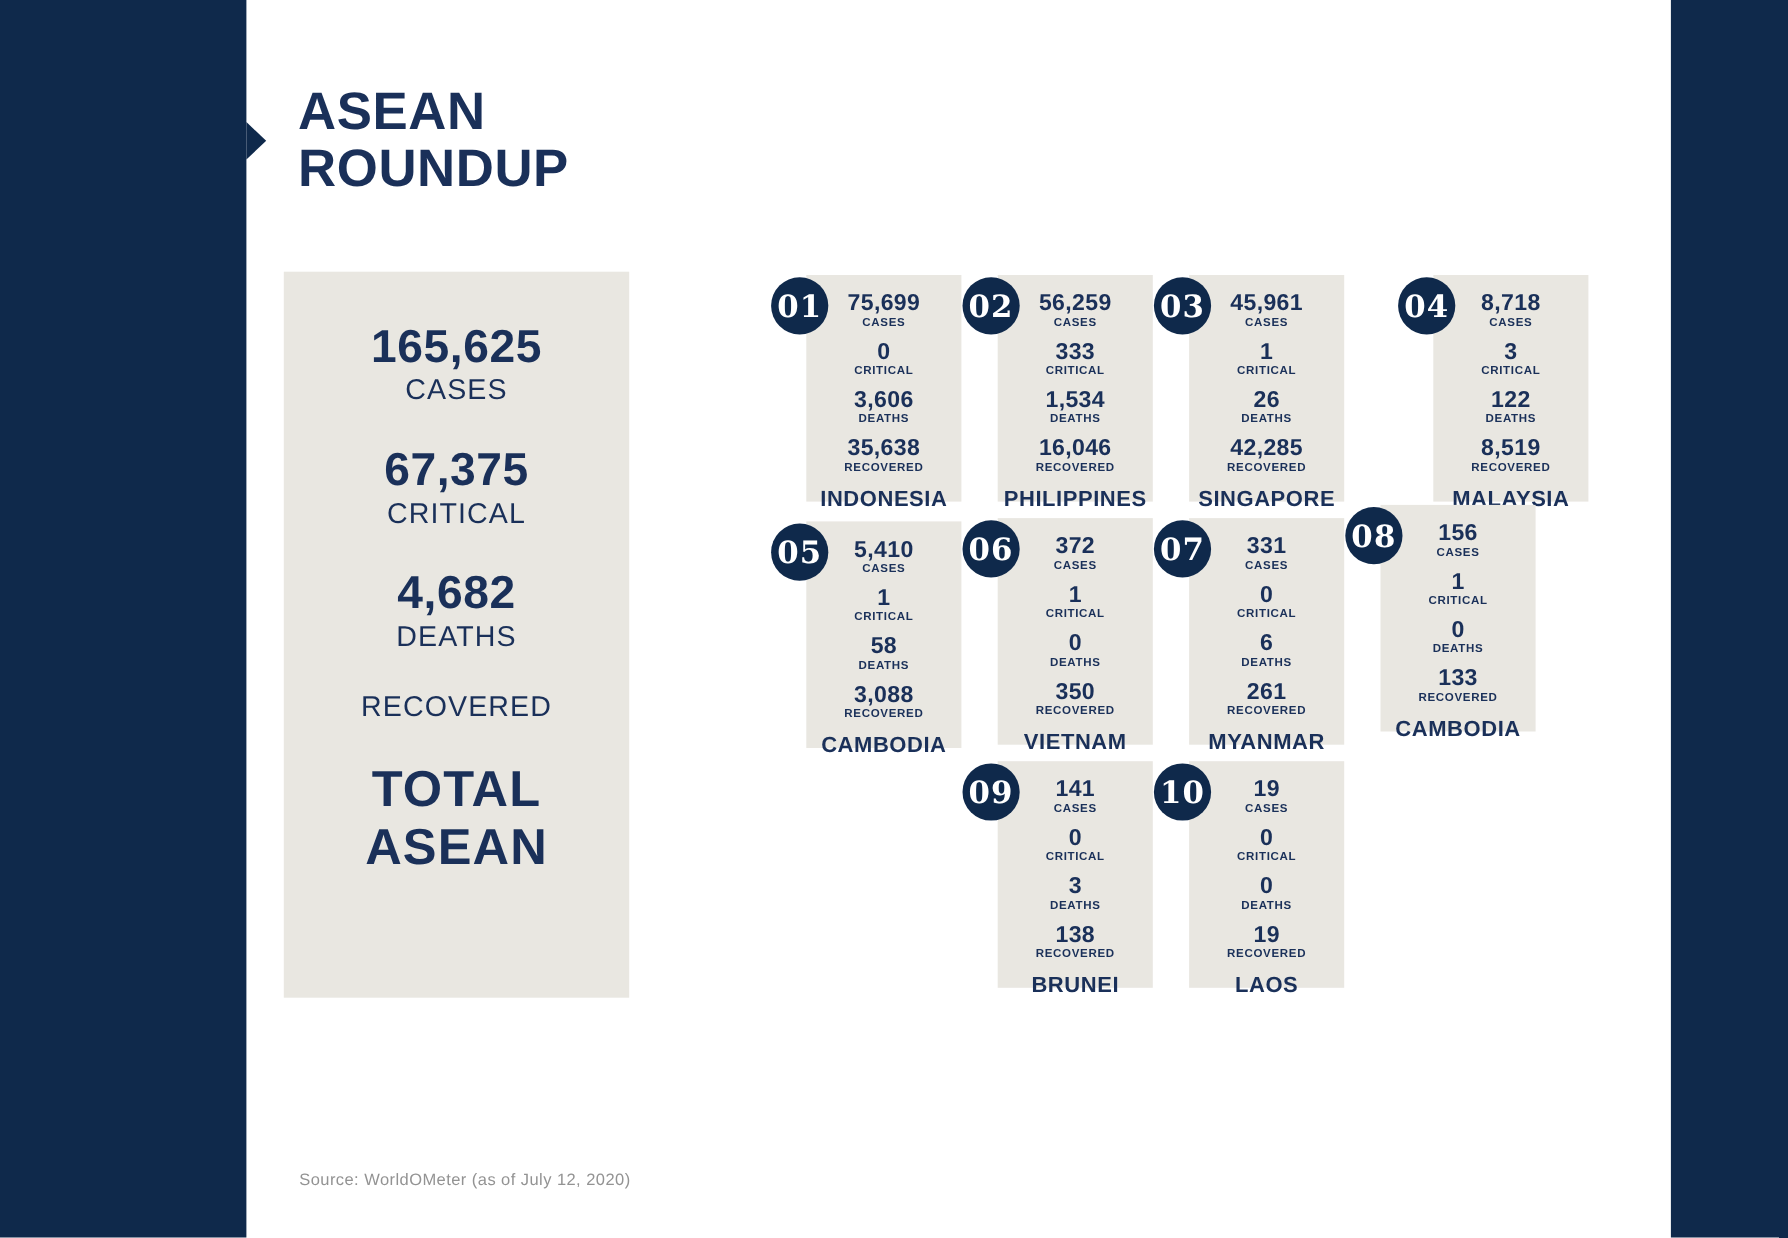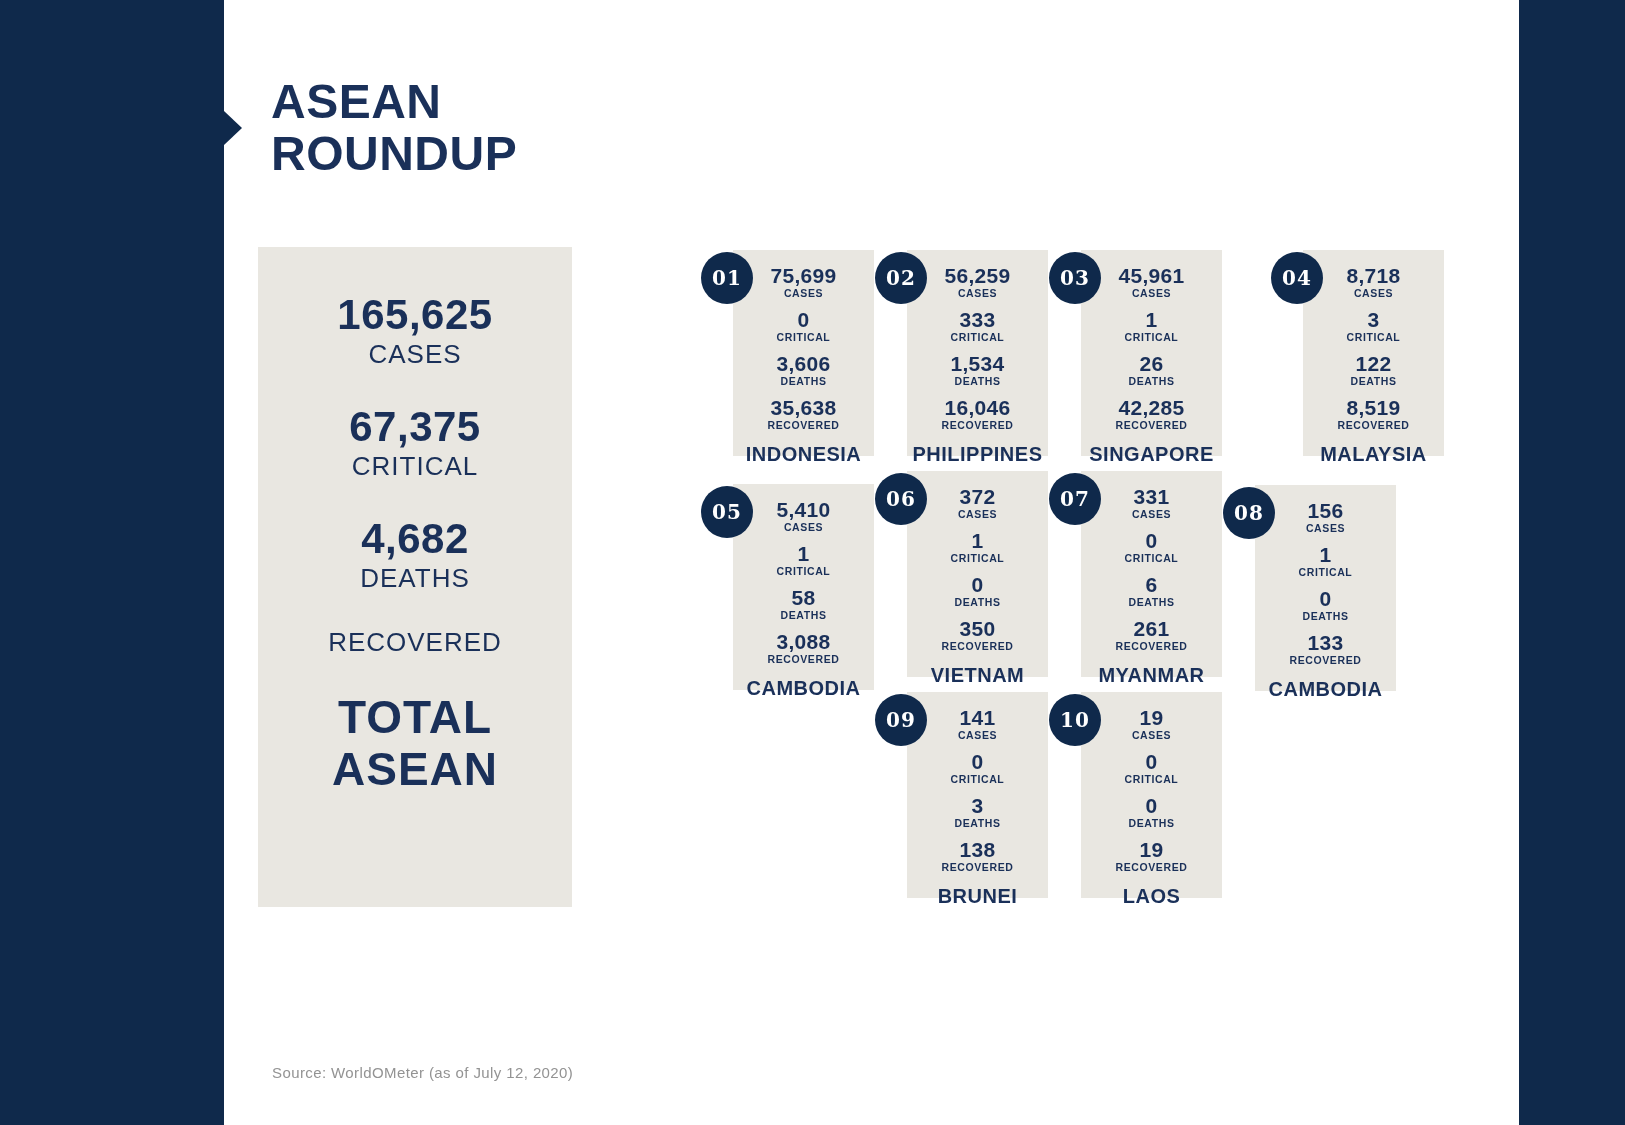--- a/index.html
+++ b/index.html
@@ -35,21 +35,21 @@
   
   .card{
     position:absolute;width:141px;height:206px;
     background:var(--beige,#E9E7E1);
     display:flex;flex-direction:column;align-items:center;
     box-sizing:border-box;padding-top:16px;text-align:center;
   }
   .badge{
     position:absolute;left:-32px;top:2px;width:52px;height:52px;border-radius:50%;
     background:var(--navy,#0F294B);color:#ffffff;
-    font-family:"DejaVu Serif","Liberation Serif",serif;font-weight:700;font-size:20px;
+    font-family:"DejaVu Serif","Liberation Serif",serif;font-weight:700;font-size:28px;
     display:flex;align-items:center;justify-content:center;letter-spacing:1px;
   }
   .c-stat{margin-bottom:10px;}
   .c-value{font-size:21px;font-weight:700;line-height:20px;letter-spacing:.3px;}
   .c-label{font-size:10.5px;font-weight:600;line-height:14px;letter-spacing:.6px;}
   .c-country{
     margin-top:auto;padding-bottom:10px;
     font-size:20px;font-weight:800;line-height:24px;letter-spacing:.5px;white-space:nowrap;
   }
   .source{
@@ -166,21 +166,21 @@
       <div class="c-stat">
         <div class="c-value">122</div>
         <div class="c-label">DEATHS</div>
       </div>
       <div class="c-stat">
         <div class="c-value">8,519</div>
         <div class="c-label">RECOVERED</div>
       </div>
       <div class="c-country">MALAYSIA</div>
     </div>
-    <div class="card" style="left: 733px; top: 484px;">
+    <div class="card" style="left: 733px; top: 474px;">
       <div class="badge">05</div>
       <div class="c-stat">
         <div class="c-value">5,410</div>
         <div class="c-label">CASES</div>
       </div>
       <div class="c-stat">
         <div class="c-value">1</div>
         <div class="c-label">CRITICAL</div>
       </div>
       <div class="c-stat">
@@ -226,21 +226,21 @@
       <div class="c-stat">
         <div class="c-value">6</div>
         <div class="c-label">DEATHS</div>
       </div>
       <div class="c-stat">
         <div class="c-value">261</div>
         <div class="c-label">RECOVERED</div>
       </div>
       <div class="c-country">MYANMAR</div>
     </div>
-    <div class="card" style="left: 1255px; top: 485px;">
+    <div class="card" style="left: 1255px; top: 459px;">
       <div class="badge">08</div>
       <div class="c-stat">
         <div class="c-value">156</div>
         <div class="c-label">CASES</div>
       </div>
       <div class="c-stat">
         <div class="c-value">1</div>
         <div class="c-label">CRITICAL</div>
       </div>
       <div class="c-stat">

